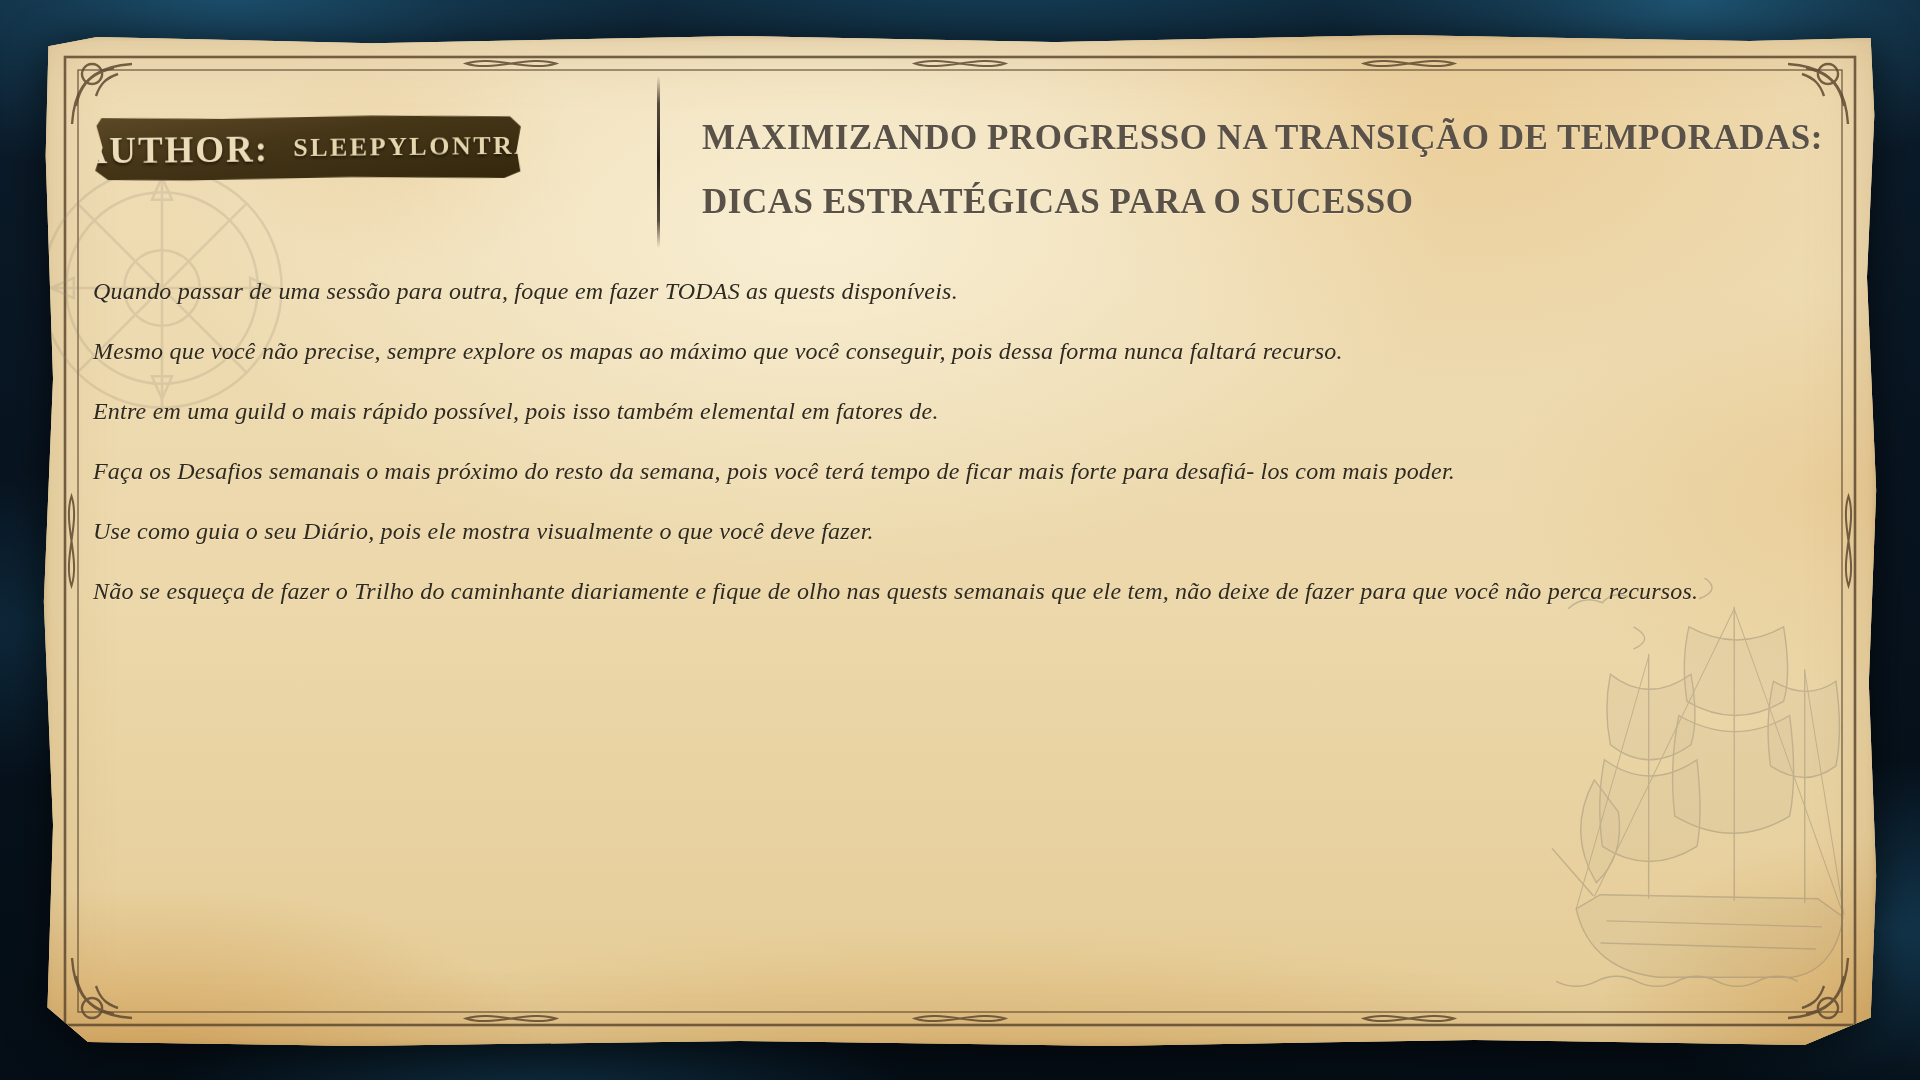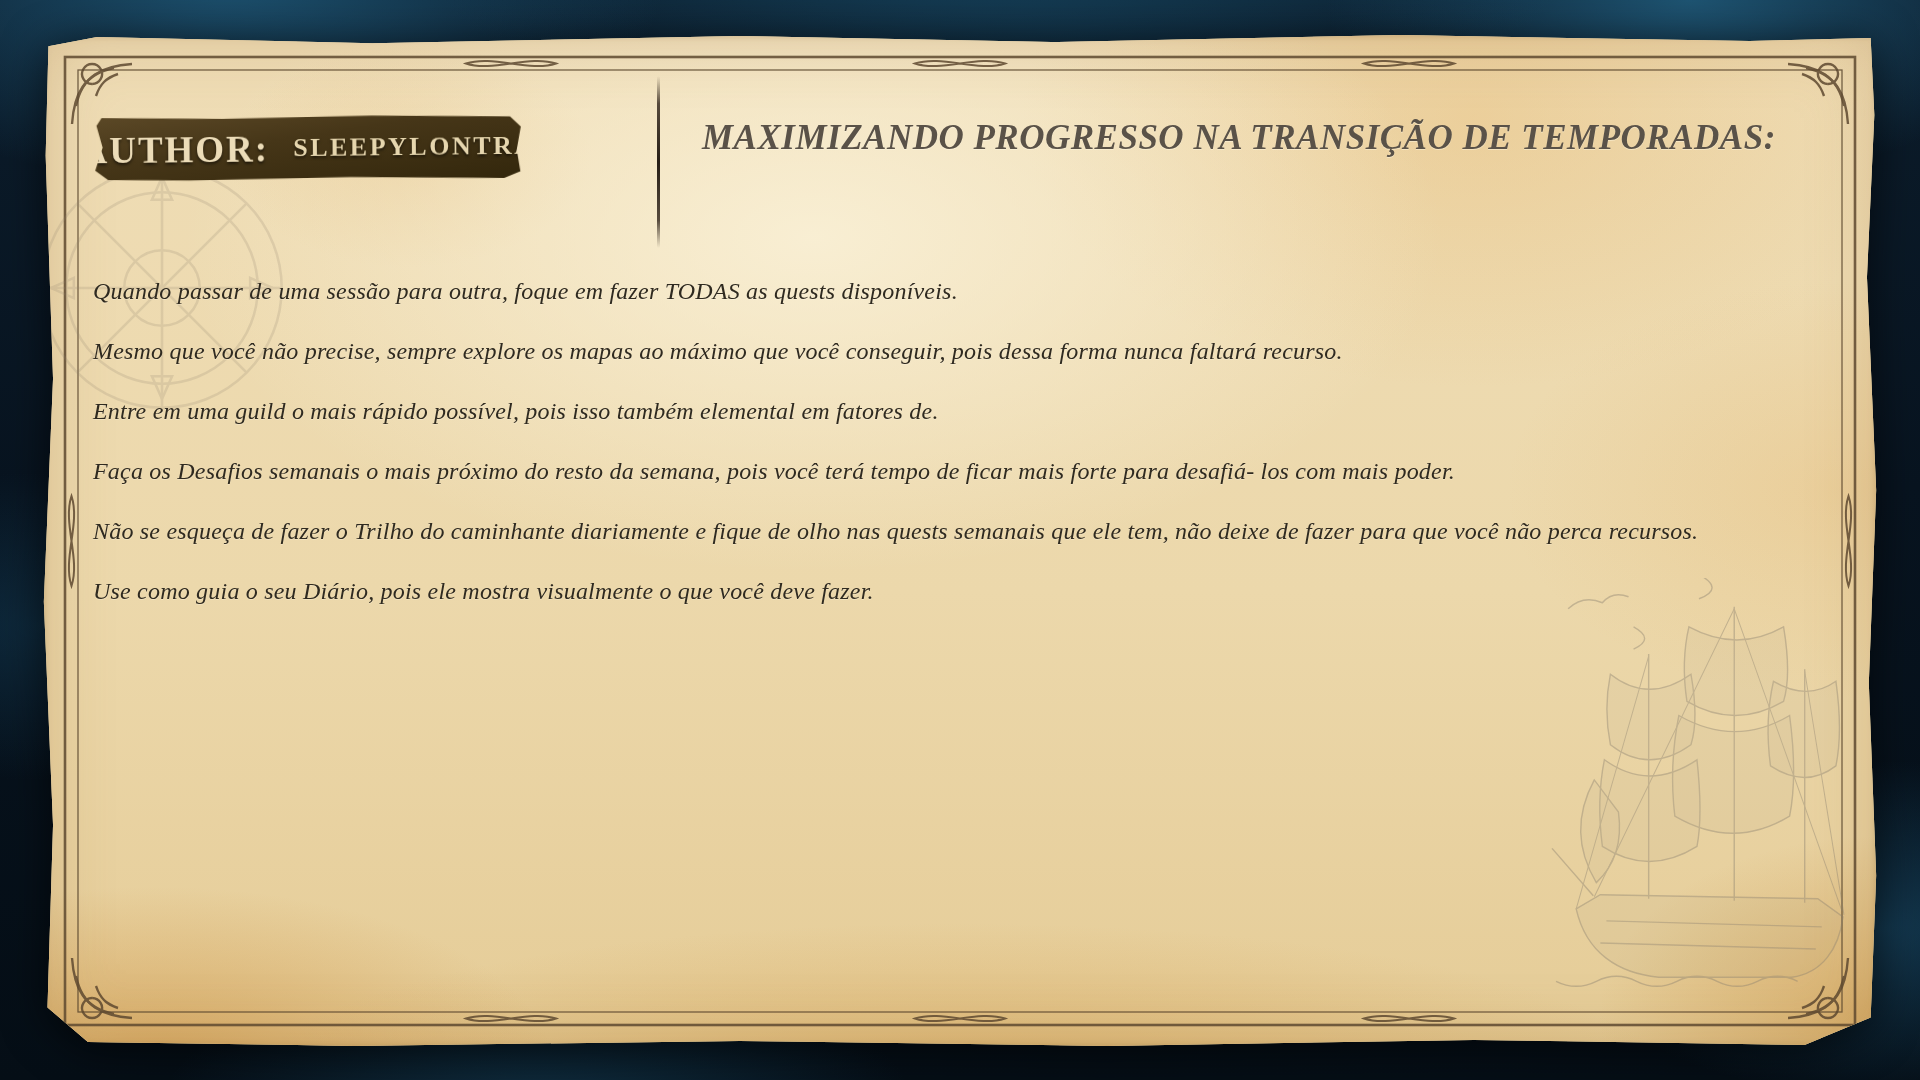--- a/index.html
+++ b/index.html
@@ -70,21 +70,20 @@
     background:linear-gradient(to bottom, rgba(59,47,36,0) 0%, rgba(59,47,36,0.85) 16%, rgba(38,30,22,1) 50%, rgba(59,47,36,0.85) 84%, rgba(59,47,36,0) 100%);
     border-radius:2px;
   }
 
   
   .title { position:absolute; left:660px; top:72px; width:1130px; }
   .title-line {
     font-weight:bold; font-size:35px; line-height:64px; letter-spacing:0.5px;
     color:#5a5248; text-shadow:0 1px 0 rgba(255,248,228,0.45);
     white-space:nowrap;
-    font-style:italic;
   }
 
   
   .content { position:absolute; left:51px; top:240px; right:66px;font-style:italic; }
   .para {
     font-size:24px; line-height:34px; margin-bottom:26px;
     color:#2f2a20; letter-spacing:0.2px;
     text-shadow:0 1px 0 rgba(255,250,235,0.30);
   }
 </style>
@@ -158,27 +157,28 @@
 
       <div class="banner">
         <span class="banner-label">AUTHOR:</span>
         <span class="banner-name">SLEEPYLONTRA</span>
       </div>
 
       <div class="divider"></div>
 
       <div class="title">
         <div class="title-line">MAXIMIZANDO PROGRESSO NA TRANSIÇÃO DE TEMPORADAS:</div>
+        <div class="title-line">DICAS ESTRATÉGICAS PARA O SUCESSO</div>
       </div>
 
       <div class="content">
 
       <p class="para">Quando passar de uma sessão para outra, foque em fazer TODAS as quests disponíveis.</p>
           <p class="para">Mesmo que você não precise, sempre explore os mapas ao máximo que você conseguir, pois dessa forma nunca faltará recurso.</p>
           <p class="para">Entre em uma guild o mais rápido possível, pois isso também elemental em fatores de.</p>
           <p class="para">Faça os Desafios semanais o mais próximo do resto da semana, pois você terá tempo de ficar mais forte para desafiá- los com mais poder.</p>
+          <p class="para">Use como guia o seu Diário, pois ele mostra visualmente o que você deve fazer.</p>
           <p class="para">Não se esqueça de fazer o Trilho do caminhante diariamente e fique de olho nas quests semanais que ele tem, não deixe de fazer para que você não perca recursos.</p>
-          <p class="para">Use como guia o seu Diário, pois ele mostra visualmente o que você deve fazer.</p>
         </div>
 
     </div>
   </div>
 </div>
 
 </body></html>

